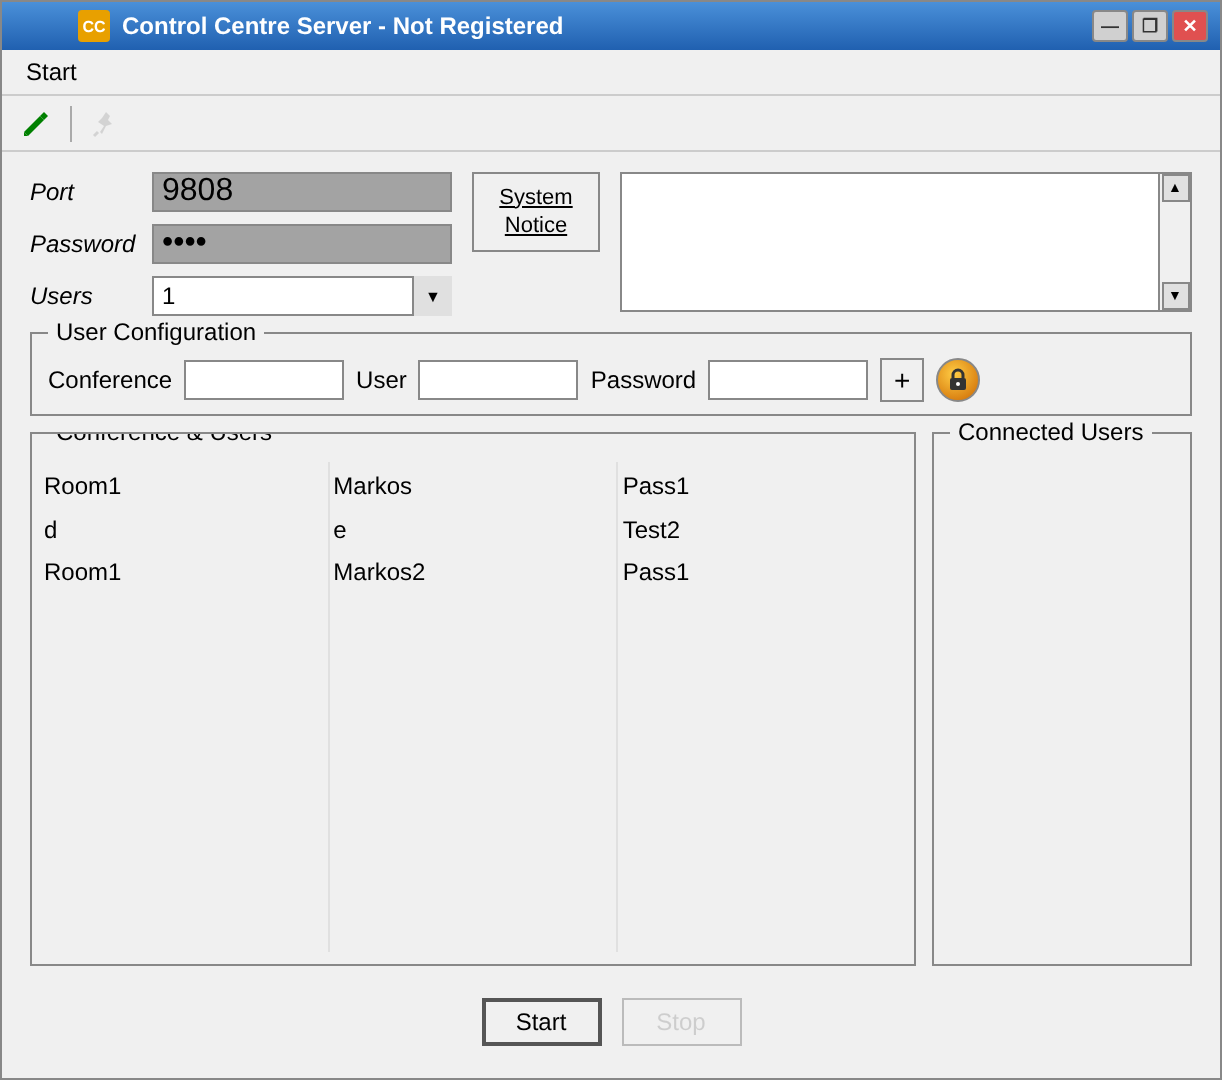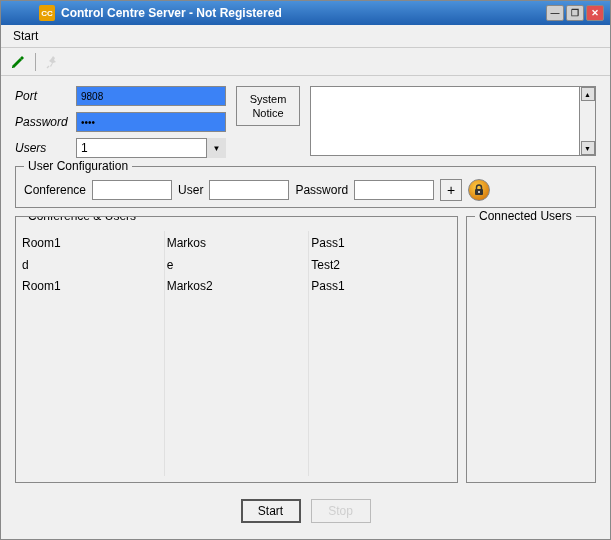--- a/index.html
+++ b/index.html
@@ -132,23 +132,23 @@
     .field-label {
       width: 55px;
       text-align: left;
       font-size: 12px;
       font-style: italic;
     }
     .field-input {
       width: 150px;
       height: 20px;
       border: 1px solid #888;
-      background: #3b82f6;
+      background: #a3a3a3;
       padding: 1px 4px;
-      font-size: 10px;
+      font-size: 16px;
       font-family: inherit;
     }
     .field-select-wrap {
       display: flex;
       align-items: center;
       position: relative;
     }
     .field-select {
       width: 150px;
       height: 20px;
@@ -181,20 +181,21 @@
       background: #f0f0f0;
       border: 1px solid #888;
       font-size: 11px;
       cursor: pointer;
       display: flex;
       align-items: center;
       justify-content: center;
       text-align: center;
       line-height: 1.3;
       font-family: inherit;
+      text-decoration: underline;
     }
     .notice-textarea-wrap {
       flex: 1;
       border: 1px solid #888;
       background: white;
       position: relative;
       height: 70px;
       overflow: hidden;
     }
     .notice-textarea {

